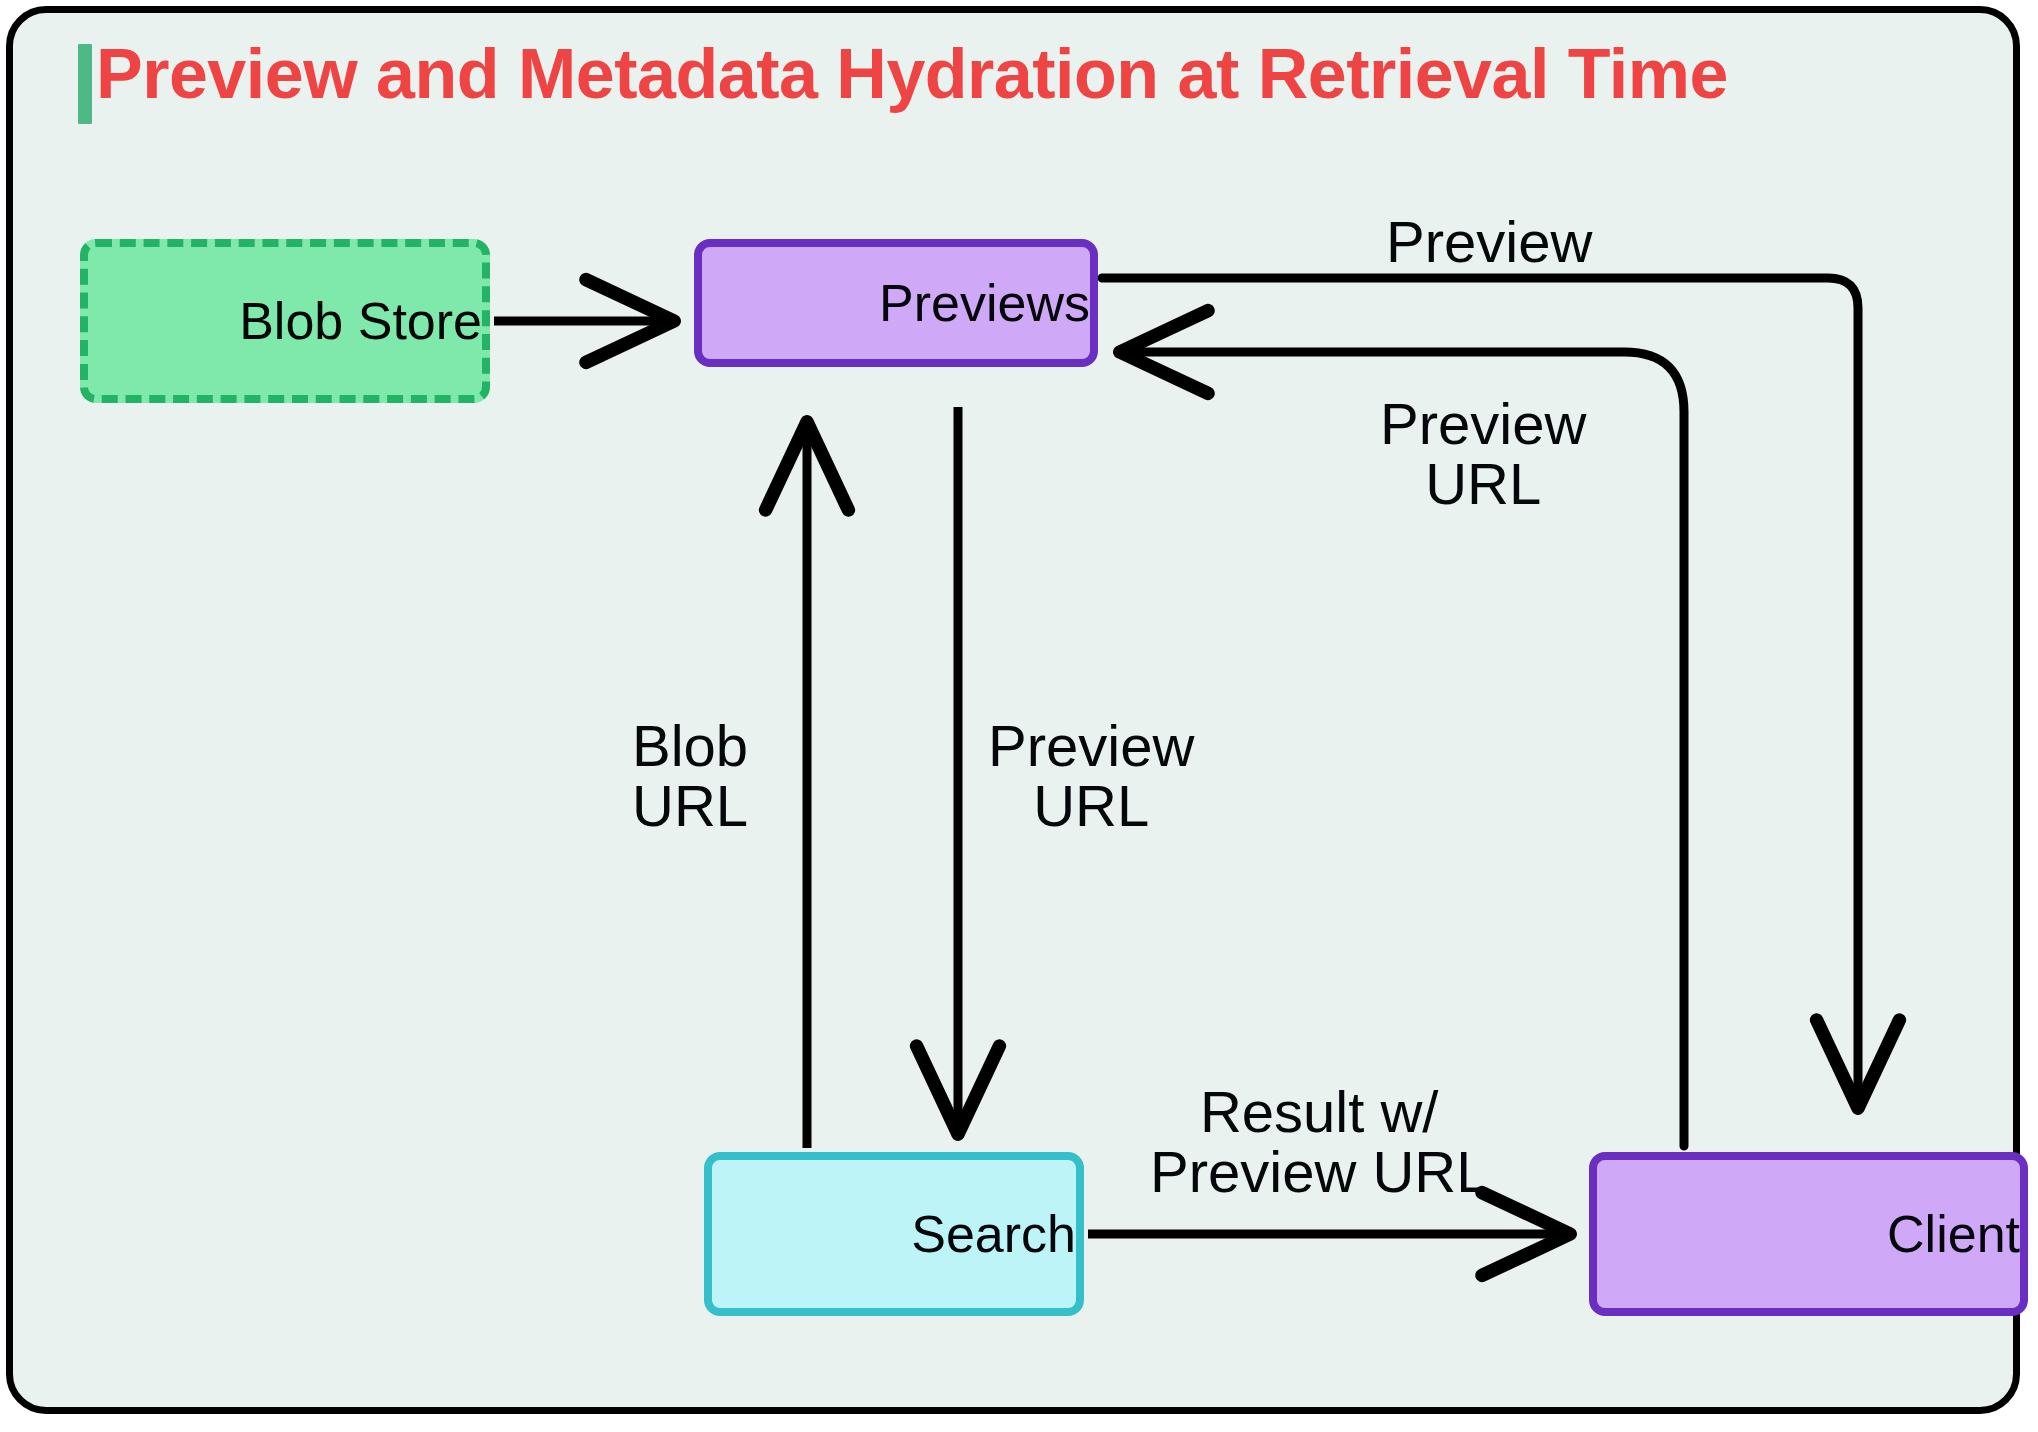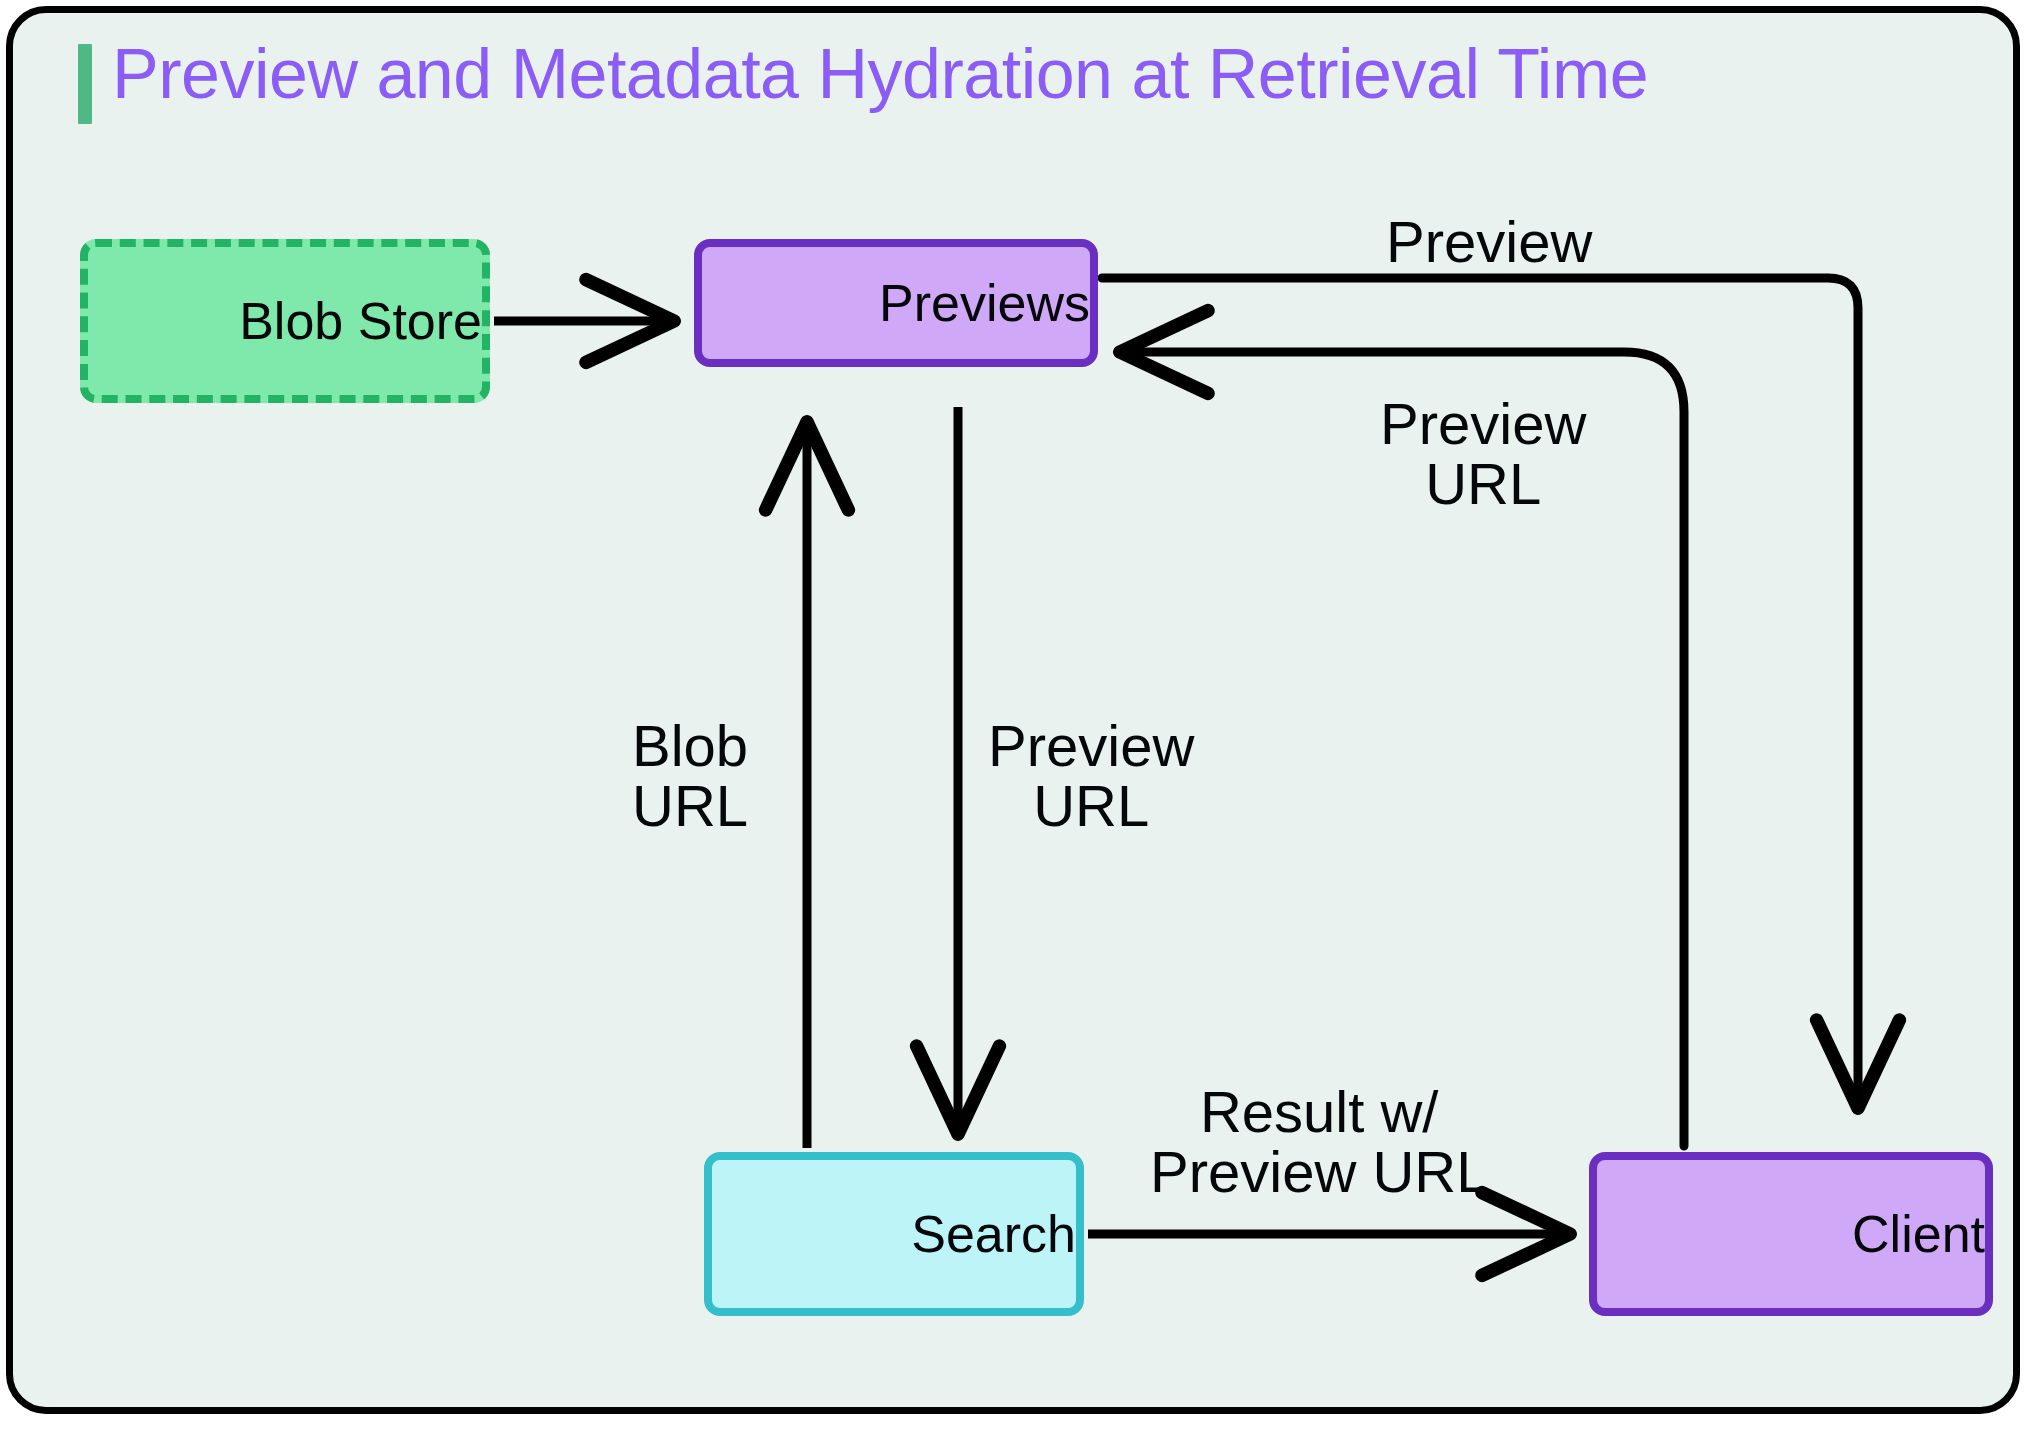--- a/index.html
+++ b/index.html
@@ -32,25 +32,25 @@
     position: absolute;
     left: 78px;
     top: 44px;
     width: 14px;
     height: 80px;
     background: #4fb985;
     border-radius: 1px;
   }
   .title {
     position: absolute;
-    left: 112px;
+    left: 96px;
     top: 34px;
     font-size: 70px;
-    font-weight: 400;
-    color: #8b5cf6;
+    font-weight: 700;
+    color: #ef4444;
     letter-spacing: -0.5px;
     white-space: nowrap;
     font-family: "Liberation Sans", sans-serif;
   }
   .node {
     position: absolute;
     box-sizing: border-box;
     display: flex;
     align-items: center;
     justify-content: flex-end;
@@ -78,21 +78,21 @@
     left: 704px;
     top: 1152px;
     width: 380px;
     height: 164px;
     background: #bdf4f8;
     border: 8px solid #34bfcb;
   }
   .node.client {
     left: 1589px;
     top: 1152px;
-    width: 404px;
+    width: 439px;
     height: 164px;
     background: #cfa9f7;
     border: 8px solid #6a2fc0;
   }
   .edges {
     position: absolute;
     left: 0;
     top: 0;
     width: 2038px;
     height: 1432px;

